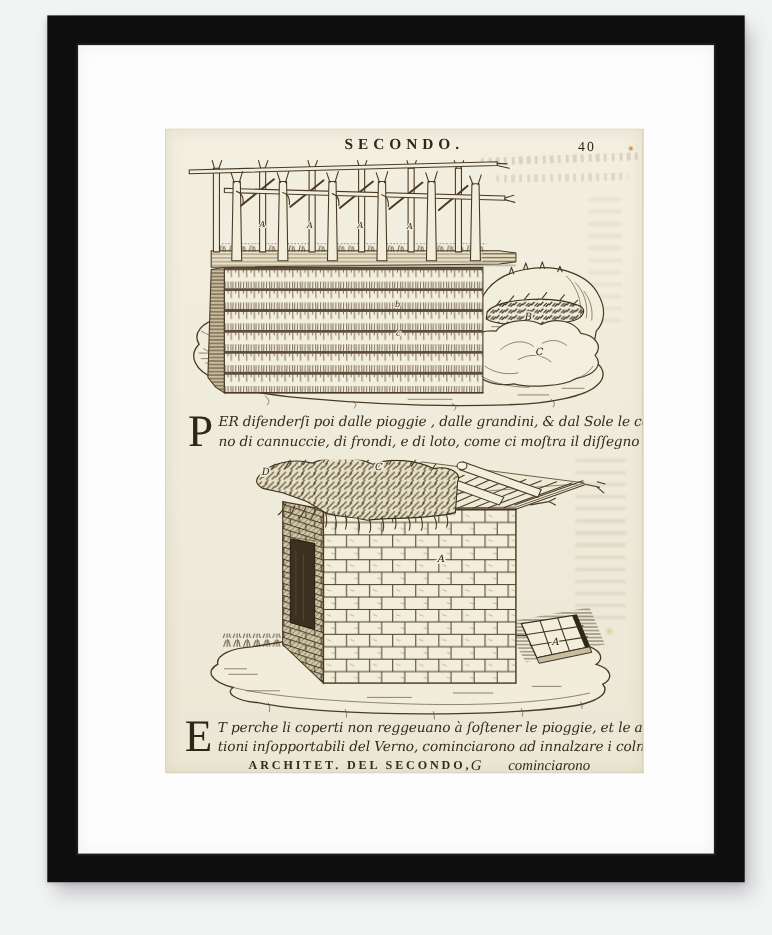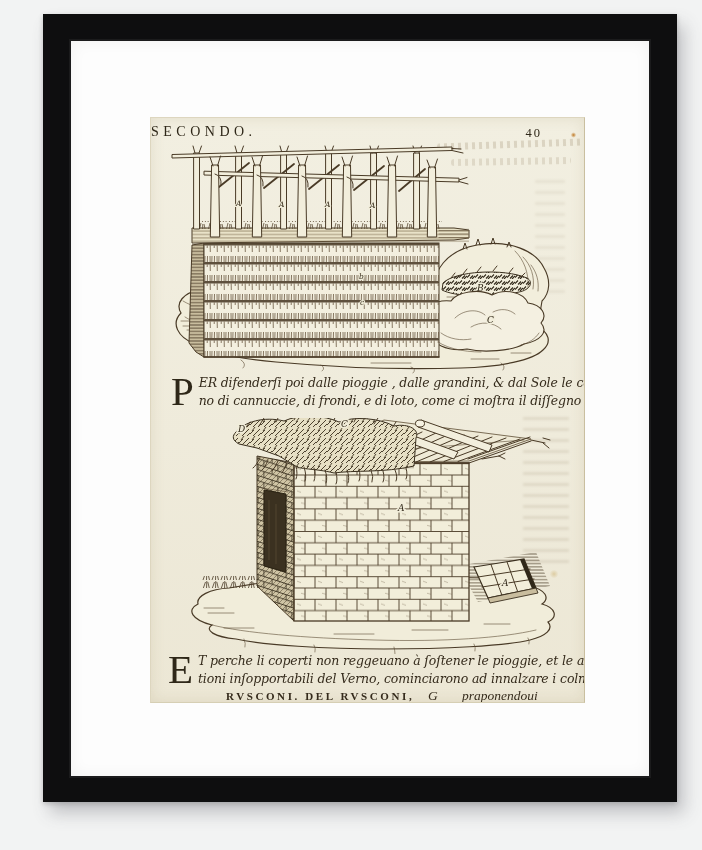--- a/index.html
+++ b/index.html
@@ -8,22 +8,22 @@
   .frame{position:absolute;left:43px;top:14px;width:634px;height:788px;background:#0e0e0f;
          box-shadow:7px 11px 16px rgba(80,80,88,.30), 0 2px 5px rgba(0,0,0,.18);}
   .mat{position:absolute;left:28px;top:27px;right:28px;bottom:26px;background:#fdfdfd;
        box-shadow:0 0 0 2px #1b1b1c, inset 0 0 16px rgba(0,0,0,.05);}
   .page{position:absolute;left:150px;top:117px;width:433px;height:584px;
         background:linear-gradient(#f2efe1,#efebdb 55%,#ece7d5);
         border-right:1px solid #c9bf9f;border-bottom:1px solid #d6cfb4;
         border-left:1px solid #ddd6bf;border-top:1px solid #ddd6bf;
         box-shadow:inset 0 0 14px rgba(150,130,80,.16);
         color:#362c1d;overflow:hidden;}
-  .header-title{position:absolute;left:0;right:0;top:6px;text-align:left;
-        font-size:14px;font-weight:400;letter-spacing:4.5px;color:#2e2718;}
+  .header-title{position:absolute;left:0;right:0;top:6px;text-align:center;
+        font-size:14px;font-weight:700;letter-spacing:4.5px;color:#2e2718;}
   .page-number{position:absolute;right:42px;top:8px;font-size:12.5px;letter-spacing:2px;color:#2e2718;}
   .fig{position:absolute;}
   .para{position:absolute;font-style:italic;font-size:12.5px;line-height:17.5px;
         font-family:"DejaVu Serif",serif;color:#352b1c;letter-spacing:-0.15px;white-space:nowrap;}
   .dropcap{float:left;font-style:normal;font-family:"Liberation Serif",serif;
         font-size:41px;line-height:33px;padding:1px 5px 0 0;color:#2e2718;}
   .footer{position:absolute;left:0;right:0;top:572px;height:18px;}
   .footer .sig{position:absolute;left:75px;top:0;font-size:11px;font-weight:600;
         letter-spacing:2.6px;color:#352b1c;}
   .footer .gmark{position:absolute;left:277px;top:-2px;font-style:italic;font-size:13.5px;color:#352b1c;}
@@ -261,19 +261,19 @@
       </g>
     </svg>
 
     <div class="para" style="left:17px;top:534px;width:410px;">
       <span class="dropcap">E</span>
       <span>T   perche li coperti non reggeuano à ſoſtener le pioggie, et le altre cõdi-</span><br>
       <span>tioni inſopportabili del Verno, cominciarono ad innalzare i colmi, et ſo-</span>
     </div>
 
     <div class="footer">
-      <span class="sig">RVSCONI. DEL RVSCONI,</span>
+      <span class="sig">ARCHITET. DEL SECONDO,</span>
       <span class="gmark">G</span>
-      <span class="catch">praponendoui</span>
+      <span class="catch">cominciarono</span>
     </div>
 
   </div>
 </div>
 
 </body></html>

